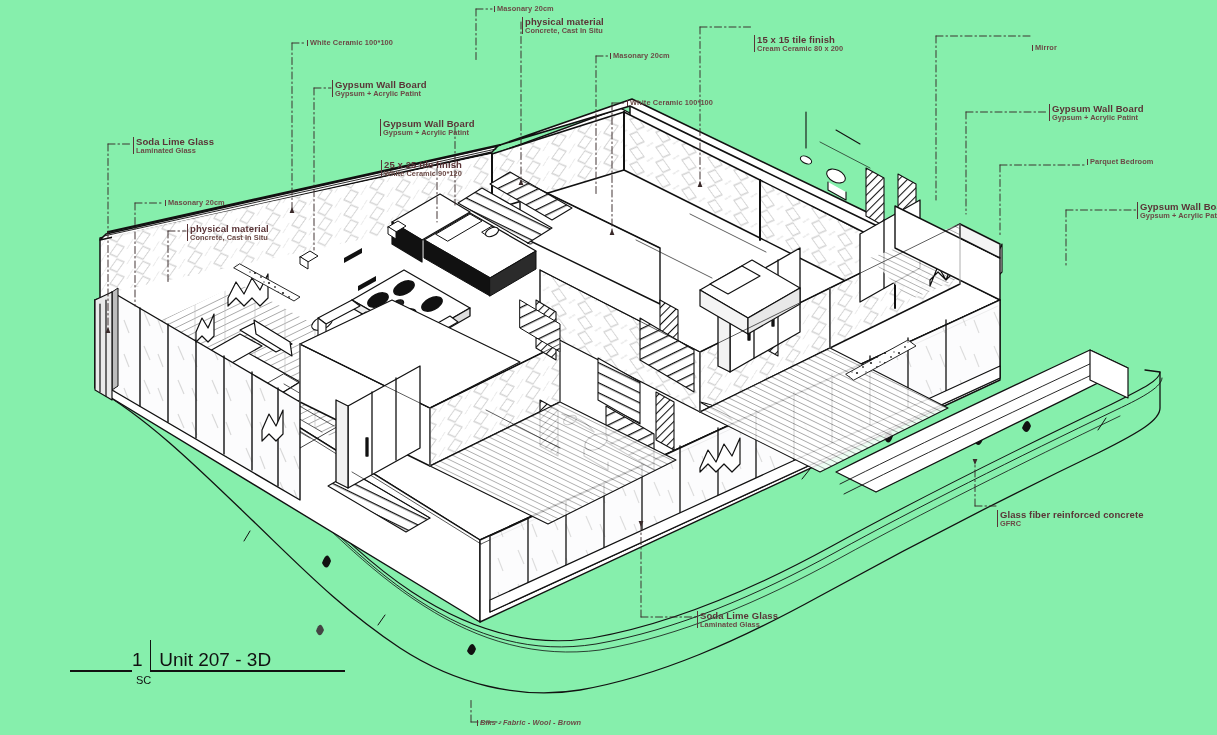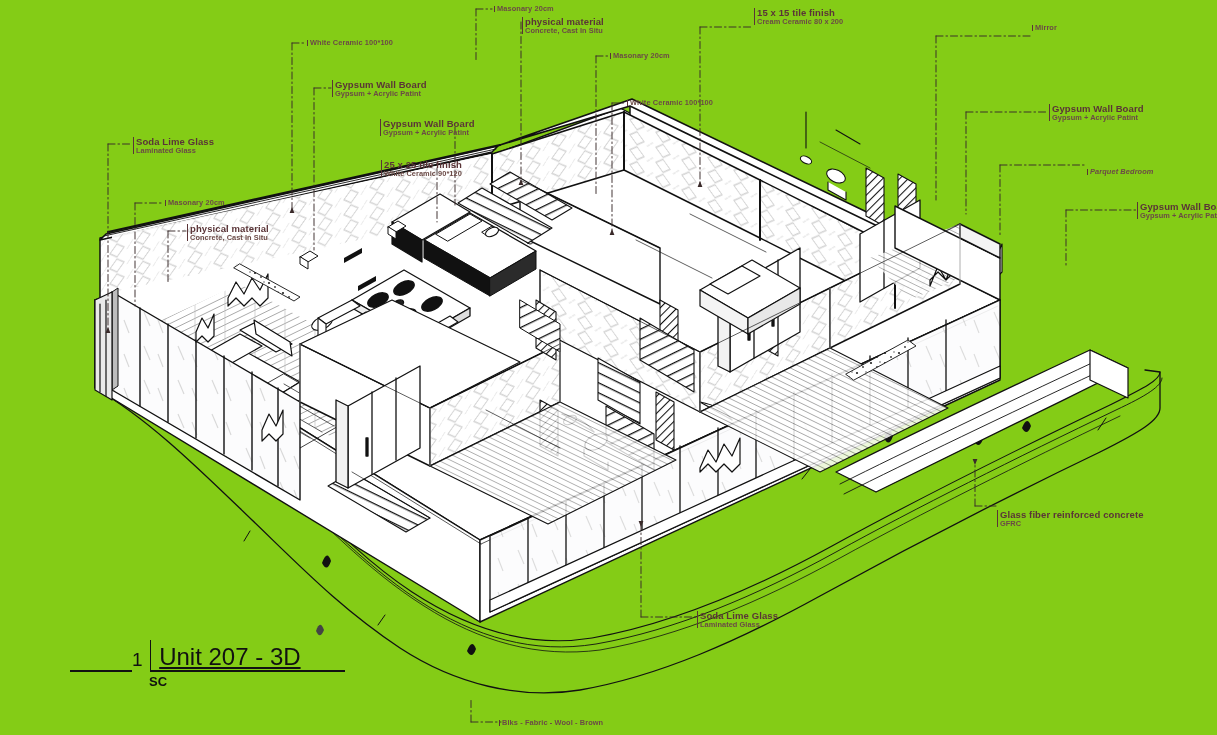--- a/index.html
+++ b/index.html
@@ -2,21 +2,21 @@
 <html><head>
 <meta charset="utf-8">
 <title>Unit 207 - 3D</title>
 <style>
   html,body{margin:0;padding:0;background:#ffffff;}
   body{
     width:1217px;height:735px;overflow:hidden;position:relative;
     font-family:"Liberation Sans", sans-serif;
     -webkit-font-smoothing:antialiased;
   }
-  #sheet{position:absolute;inset:0;width:1217px;height:735px;background:#84cc16;}
+  #sheet{position:absolute;inset:0;width:1217px;height:735px;background:#86efac;}
 
   
   .callout{position:absolute;white-space:nowrap;line-height:1.05;}
   .callout .ttl{
     font-size:9.5px;font-weight:bold;color:#5a3437;letter-spacing:.1px;
     display:block;
   }
   .callout .sub{
     font-size:7.4px;font-weight:bold;color:#6b4a46;letter-spacing:.05px;
     display:block;margin-top:.5px;
@@ -28,22 +28,22 @@
     background:#5a3437;
   }
   .callout.small::before{top:1px;bottom:1px;}
 
   
   #titleblock{position:absolute;left:128px;top:640px;}
   #titleblock .row{display:flex;align-items:flex-end;}
   #tb-num{font-size:19px;color:#111;font-family:"Liberation Sans",sans-serif;
           padding:0 7px 1px 4px;line-height:1;}
   #tb-div{width:1.6px;background:#111;height:30px;margin-bottom:0px;}
-  #tb-name{font-size:24px;color:#111;padding:0 4px 1px 8px;line-height:1;text-decoration:underline;}
-  #tb-scale{font-size:13px;font-weight:bold;color:#111;margin-left:21px;margin-top:2px;}
+  #tb-name{font-size:19px;color:#111;padding:0 4px 1px 8px;line-height:1;}
+  #tb-scale{font-size:11px;font-weight:normal;color:#111;margin-left:8px;margin-top:2px;}
 </style>
 </head>
 <body>
 
 <div id="sheet">
 
   <svg id="plan" width="1217" height="735" viewBox="0 0 1217 735" style="position:absolute;left:0;top:0;">
     <defs>
 
       <pattern id="hatchLeaf" width="26" height="15" patternUnits="userSpaceOnUse" patternTransform="skewY(-26)">
@@ -499,25 +499,25 @@
       <div class="callout" style="left: 525px; top: 17px;">
         <span class="ttl">physical material</span>
         <span class="sub">Concrete, Cast In Situ</span>
       </div>
       <div class="callout small" style="left: 310px; top: 39px;">
         <span class="ttl">White Ceramic 100*100</span>
       </div>
       <div class="callout small" style="left: 613px; top: 52px;">
         <span class="ttl">Masonary 20cm</span>
       </div>
-      <div class="callout" style="left: 757px; top: 8px;">
+      <div class="callout" style="left: 757px; top: 35px;">
         <span class="ttl">15 x 15 tile finish</span>
         <span class="sub">Cream Ceramic 80 x 200</span>
       </div>
-      <div class="callout small" style="left: 1035px; top: 24px;">
+      <div class="callout small" style="left: 1035px; top: 44px;">
         <span class="ttl">Mirror</span>
       </div>
       <div class="callout" style="left: 335px; top: 80px;">
         <span class="ttl">Gypsum Wall Board</span>
         <span class="sub">Gypsum + Acrylic Patint</span>
       </div>
       <div class="callout small" style="left: 630px; top: 99px;">
         <span class="ttl">White Ceramic 100*100</span>
       </div>
       <div class="callout" style="left: 383px; top: 119px;">
@@ -529,21 +529,21 @@
         <span class="sub">Gypsum + Acrylic Patint</span>
       </div>
       <div class="callout" style="left: 136px; top: 137px;">
         <span class="ttl">Soda Lime Glass</span>
         <span class="sub">Laminated Glass</span>
       </div>
       <div class="callout" style="left: 384px; top: 160px;">
         <span class="ttl">25 x 25 tile finish</span>
         <span class="sub">White Ceramic 90*120</span>
       </div>
-      <div class="callout small" style="left: 1090px; top: 168px; font-style: italic;">
+      <div class="callout small" style="left: 1090px; top: 158px;">
         <span class="ttl">Parquet Bedroom</span>
       </div>
       <div class="callout small" style="left: 168px; top: 199px;">
         <span class="ttl">Masonary 20cm</span>
       </div>
       <div class="callout" style="left: 1140px; top: 202px;">
         <span class="ttl">Gypsum Wall Board</span>
         <span class="sub">Gypsum + Acrylic Patint</span>
       </div>
       <div class="callout" style="left: 190px; top: 224px;">
@@ -551,21 +551,21 @@
         <span class="sub">Concrete, Cast In Situ</span>
       </div>
       <div class="callout" style="left: 1000px; top: 510px;">
         <span class="ttl">Glass fiber reinforced concrete</span>
         <span class="sub">GFRC</span>
       </div>
       <div class="callout" style="left: 700px; top: 611px;">
         <span class="ttl">Soda Lime Glass</span>
         <span class="sub">Laminated Glass</span>
       </div>
-      <div class="callout small" style="left: 502px; top: 719px;">
+      <div class="callout small" style="left: 480px; top: 719px; font-style: italic;">
         <span class="ttl">Blks - Fabric - Wool - Brown</span>
       </div>
     </div>
 
   <div id="titleblock">
     <div class="row">
       <span id="tb-num">1</span>
       <span id="tb-div"></span>
       <span id="tb-name">Unit 207 - 3D</span>
     </div>

